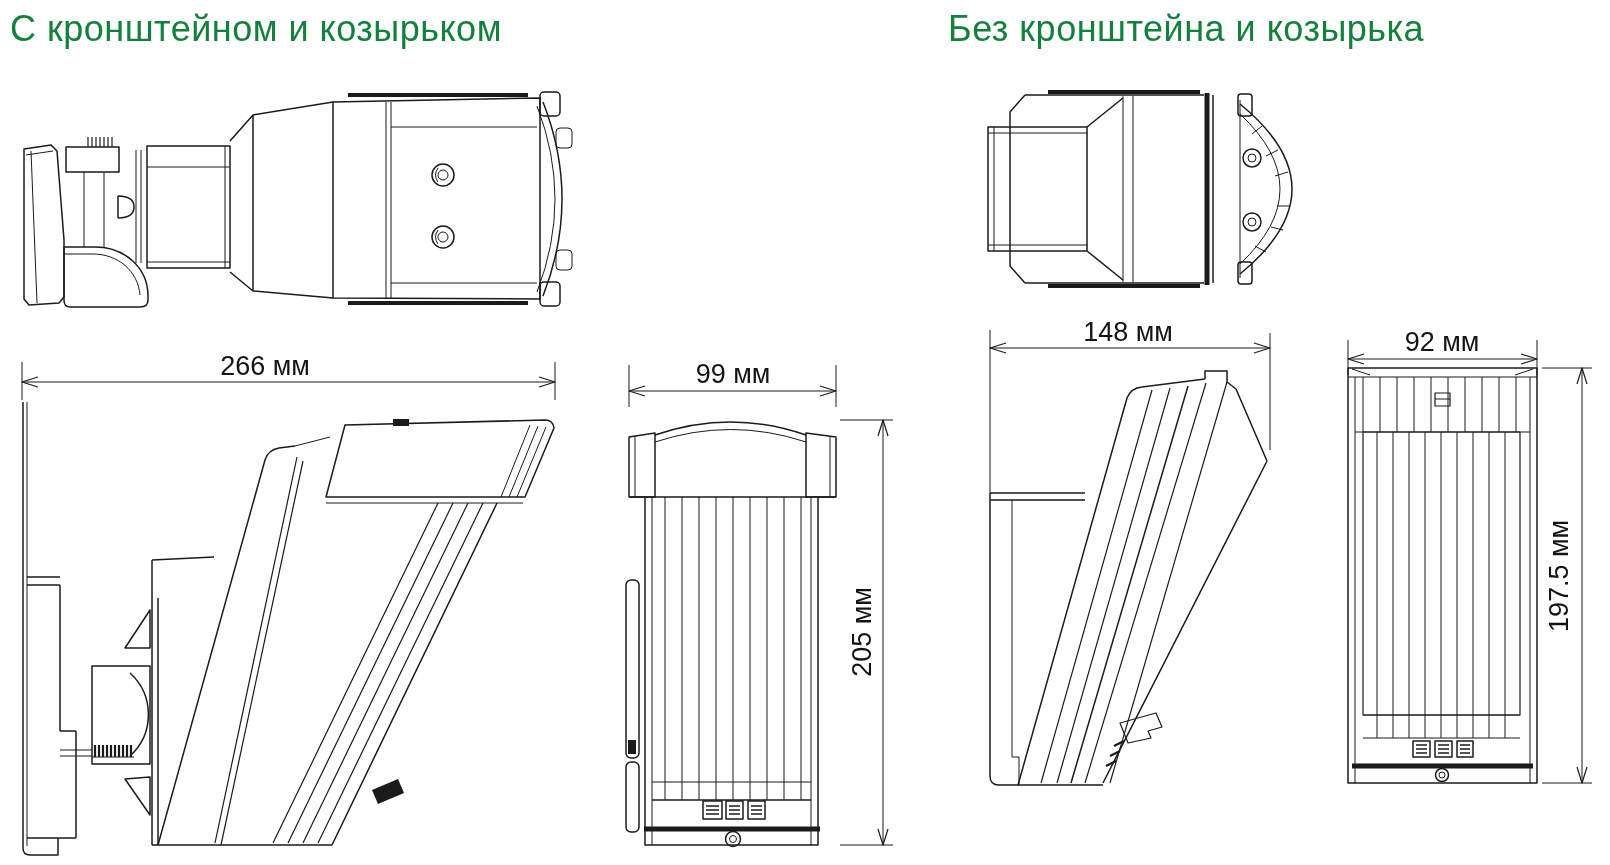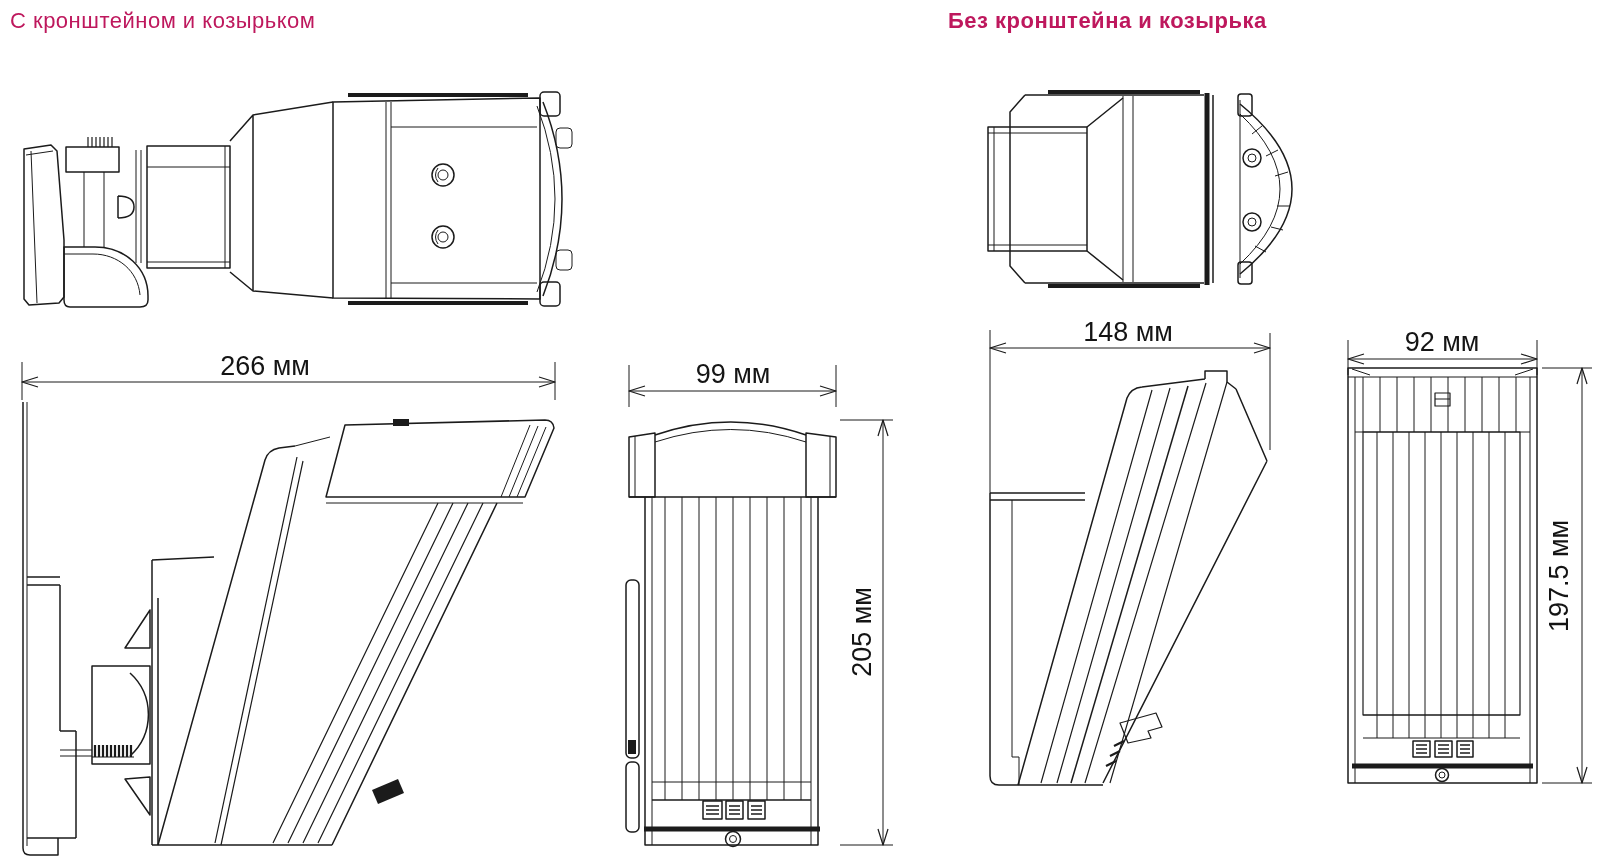--- a/index.html
+++ b/index.html
@@ -1,20 +1,20 @@
 <!DOCTYPE html>
 <html><head>
 <meta charset="utf-8">
 <style>
   html,body{margin:0;padding:0;background:#fff;}
   .canvas{position:relative;width:1610px;height:865px;background:#fff;overflow:hidden;
           font-family:"Liberation Sans", sans-serif;}
-  .title{position:absolute;top:8px;font-size:22px;color:#be185d;letter-spacing:.5px;white-space:nowrap;}
+  .title{position:absolute;top:8px;font-size:36px;color:#15803d;letter-spacing:.5px;white-space:nowrap;}
   .title.left{left:10px;}
-  .title.right{left:948px;font-weight:bold;}
+  .title.right{left:948px;}
   svg{position:absolute;left:0;top:0;}
   svg *{vector-effect:none;}
   path,line,rect,circle,polyline{fill:none;stroke:#1b1b1b;stroke-width:1.5;stroke-linejoin:round;}
   .thin{stroke-width:1;}
   .w12{stroke-width:1.2;}
   .w2{stroke-width:2.2;}
   .thick{stroke-width:4;}
   .xthick{stroke-width:5;}
   .fill{fill:#1b1b1b;stroke:none;}
   text.dim{font-family:"Liberation Sans", sans-serif;font-size:27px;fill:#141414;stroke:none;text-anchor:middle;}

